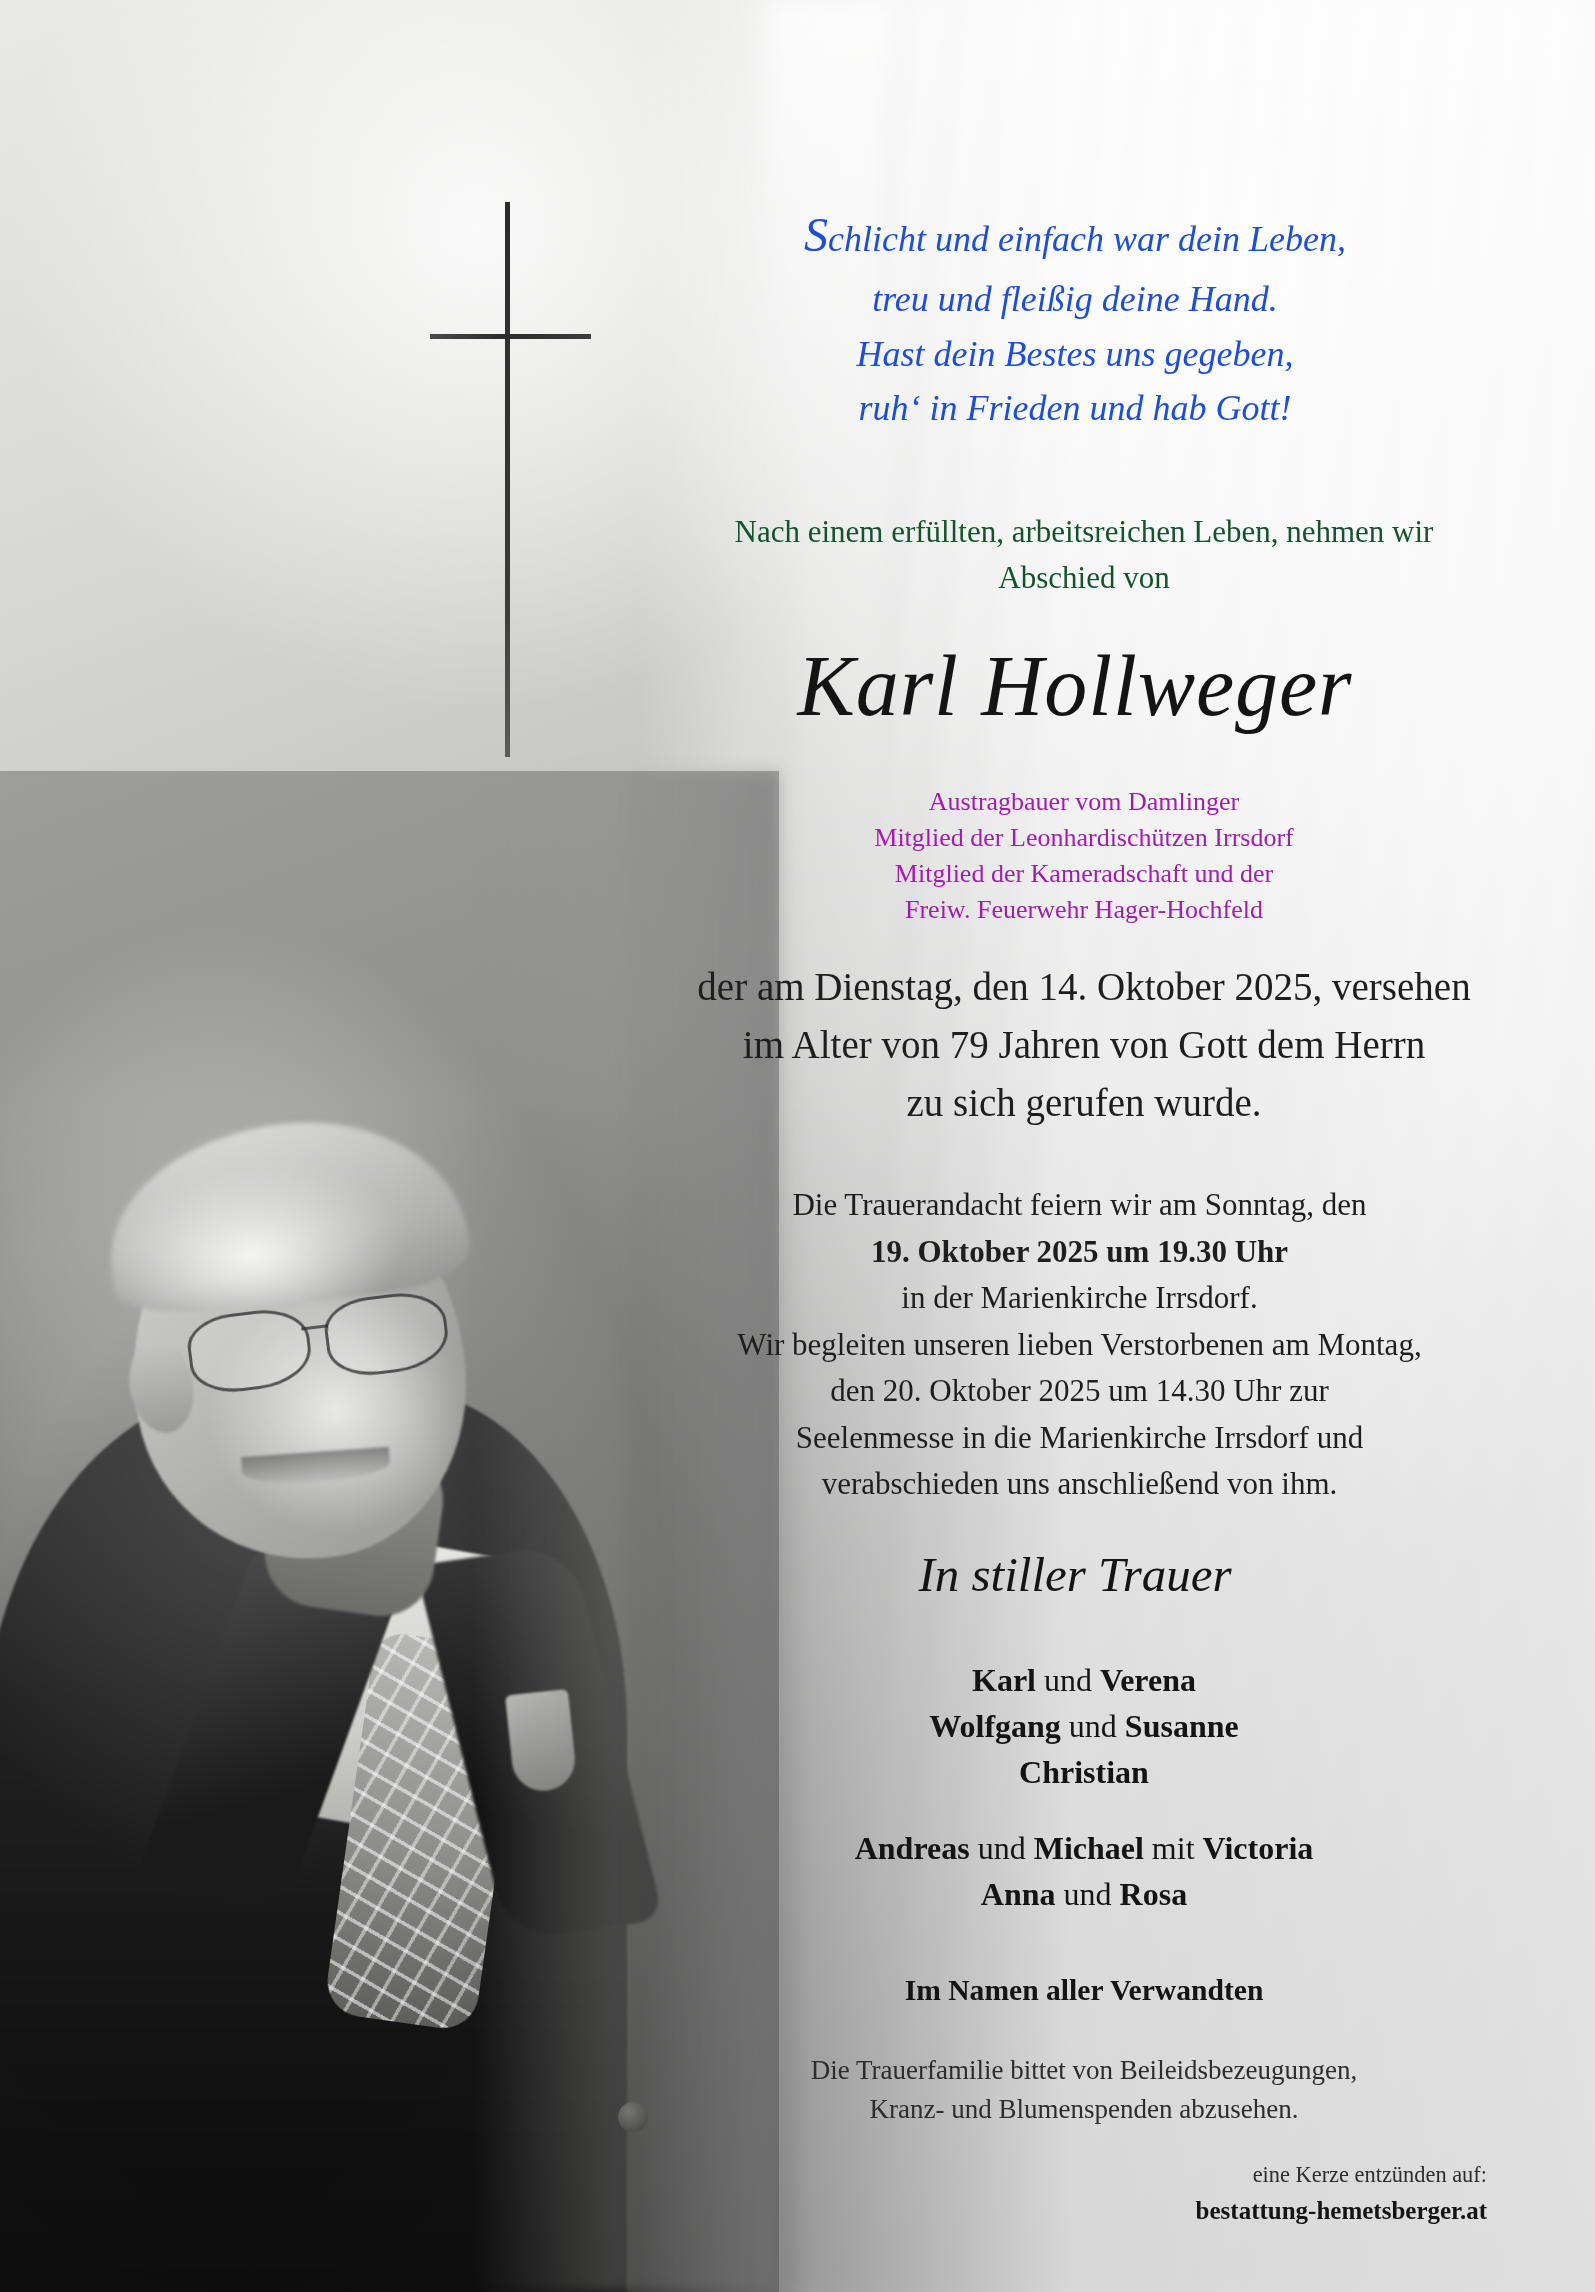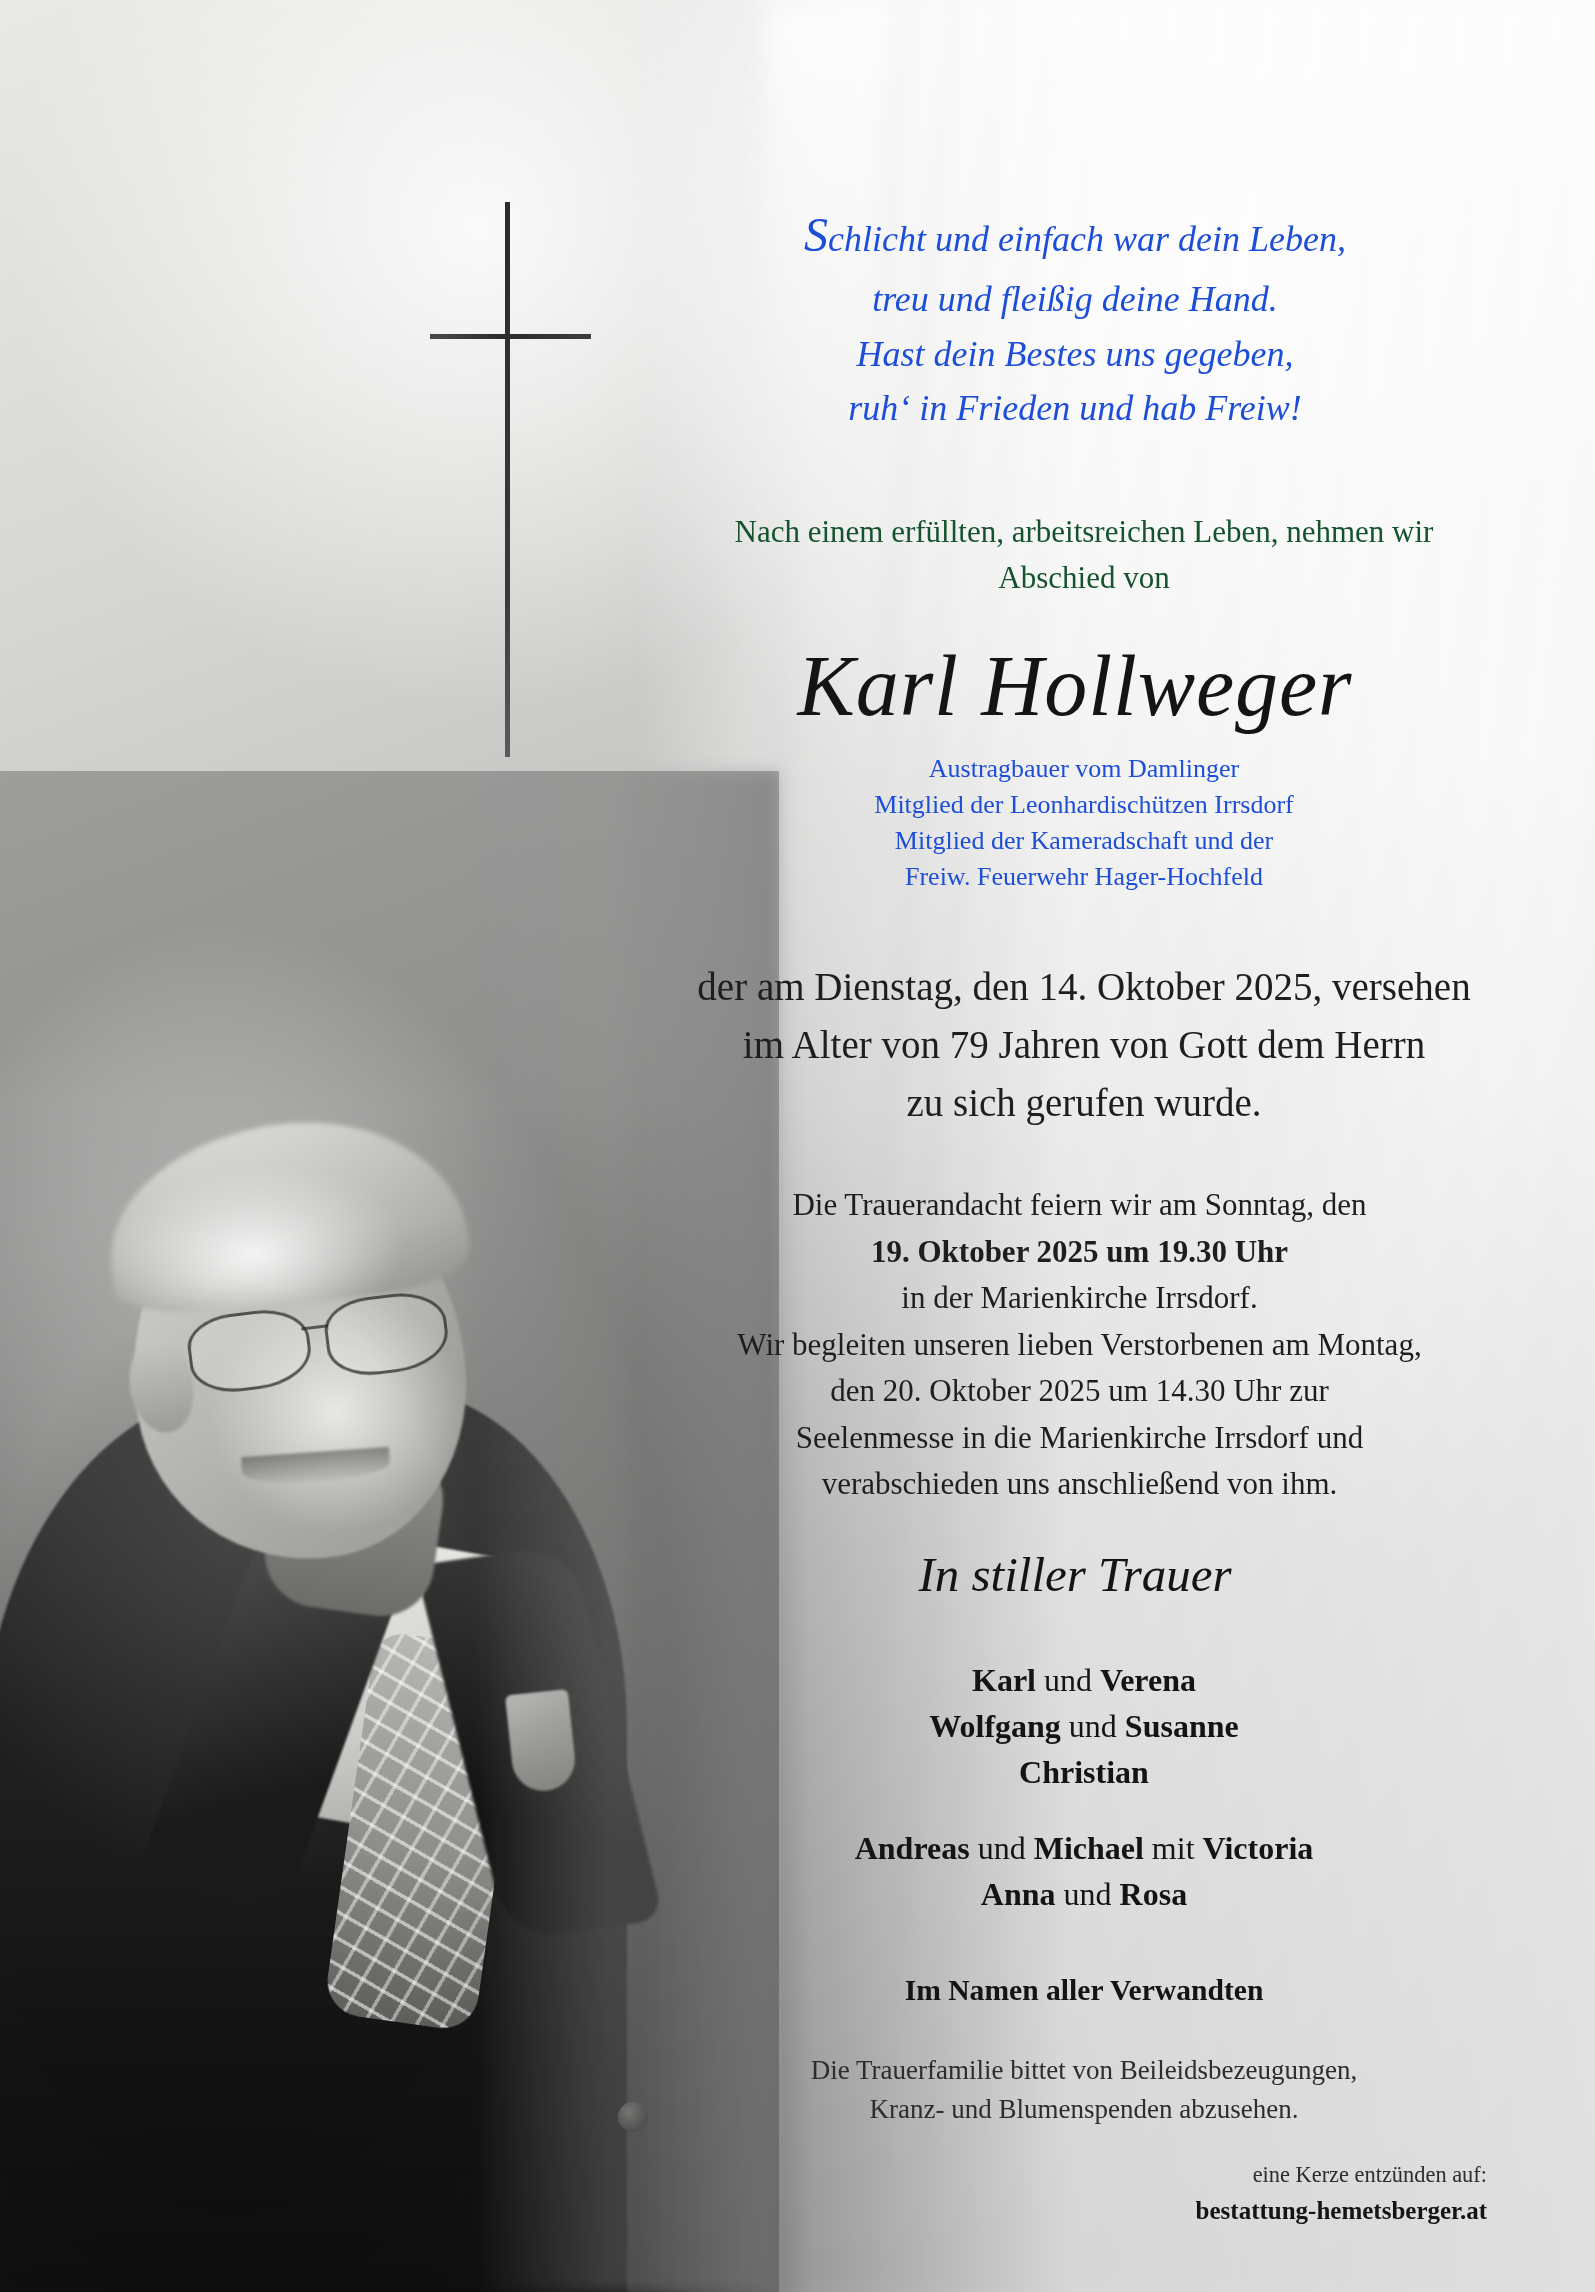--- a/index.html
+++ b/index.html
@@ -343,26 +343,26 @@
     width: 896px;
     font-size: 86px;
     font-style: italic;
     letter-spacing: 0.9px;
     color: #141414;
     text-align: center;
   }
 
   .titles {
     position: absolute;
-    top: 751px;
+    top: 784px;
     left: 54px;
     width: 806px;
     font-size: 26px;
     line-height: 1.38;
-    color: #1d4ed8;
+    color: #a21caf;
   }
 
   .death {
     position: absolute;
     top: 958px;
     left: 27px;
     width: 860px;
     font-size: 39px;
     line-height: 1.49;
     color: #1e1e1e;
@@ -477,21 +477,21 @@
     <div class="v"></div>
     <div class="h"></div>
   </div>
 
   <div class="text-col">
 
     <div class="verse">
       <div class="line"><span class="drop" style="font-size:48px">S</span>chlicht und einfach war dein Leben,</div>
       <div class="line">treu und fleißig deine Hand.</div>
       <div class="line">Hast dein Bestes uns gegeben,</div>
-      <div class="line">ruh‘ in Frieden und hab Freiw!</div>
+      <div class="line">ruh‘ in Frieden und hab Gott!</div>
     </div>
 
     <div class="intro">
       <div>Nach einem erfüllten, arbeitsreichen Leben, nehmen wir</div>
       <div>Abschied von</div>
     </div>
 
     <div class="name">Karl Hollweger</div>
 
     <div class="titles">

